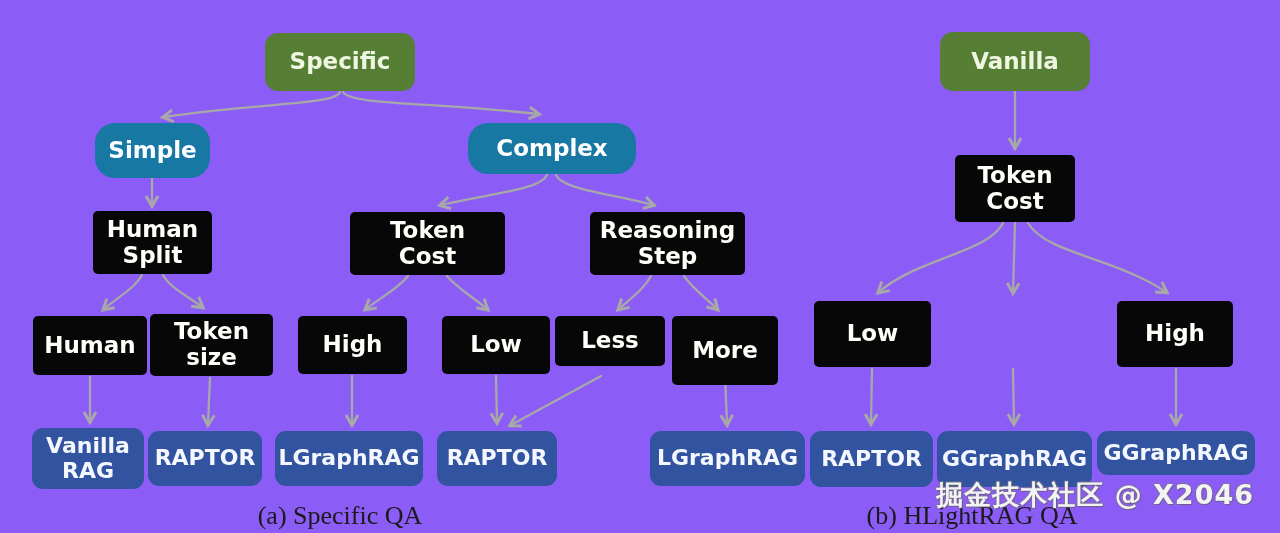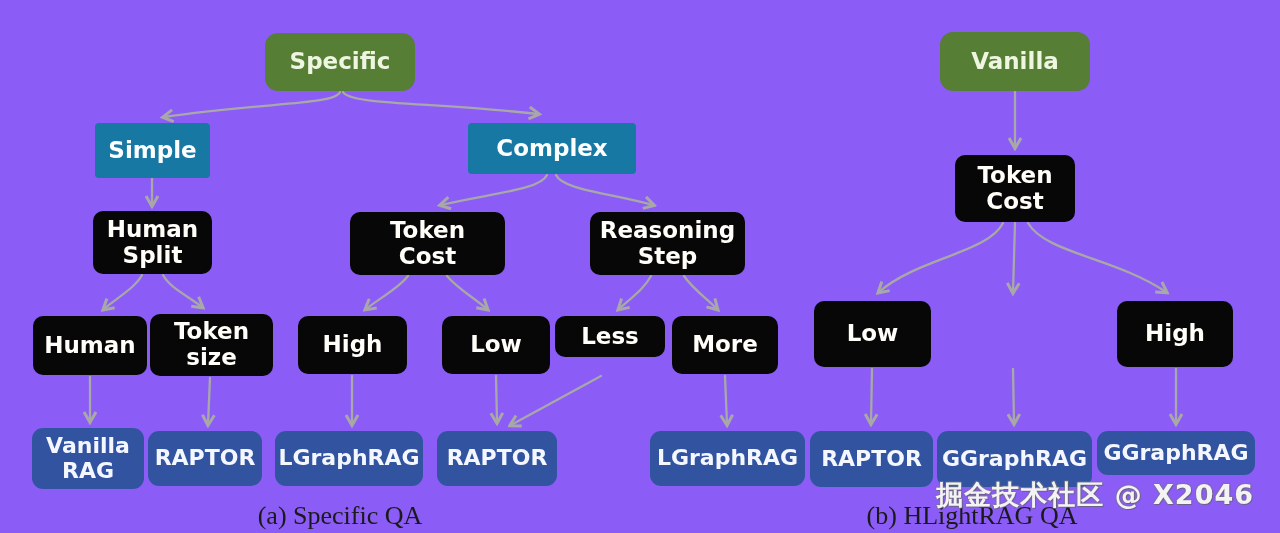--- a/index.html
+++ b/index.html
@@ -14,22 +14,22 @@
   .node{
     position:absolute;
     display:flex;align-items:center;justify-content:center;
     text-align:center;
     white-space:pre-line;
     font-weight:bold;
     line-height:1.12;
     box-sizing:border-box;
   }
   .node.green{background:#567f35;color:#eef5e0;border-radius:13px;font-size:23px;}
-  .node.teal{background:#1778a3;color:#fdfeff;border-radius:4px;font-size:23px;}
-  .node.black{background:#070707;color:#fffef8;border-radius:10px;font-size:23px;}
+  .node.teal{background:#1778a3;color:#fdfeff;border-radius:20px;font-size:23px;}
+  .node.black{background:#070707;color:#fffef8;border-radius:5px;font-size:23px;}
   .node.blue{background:#3254a0;color:#f4f7ff;border-radius:11px;font-size:22px;}
   .caption{
     position:absolute;
     width:320px;
     text-align:center;
     font-family:"Liberation Serif", serif;
     font-size:26px;
     color:#1a1a1a;
   }
   #watermark{
@@ -94,22 +94,22 @@
 Split</div>
   <div class="node black" style="left:350px;top:212px;width:155px;height:63px">Token
 Cost</div>
   <div class="node black" style="left:33px;top:316px;width:114px;height:59px">Human</div>
   <div class="node black" style="left:590px;top:212px;width:155px;height:63px">Reasoning
 Step</div>
   <div class="node black" style="left:150px;top:314px;width:123px;height:62px">Token
 size</div>
   <div class="node black" style="left:298px;top:316px;width:109px;height:58px">High</div>
   <div class="node black" style="left:442px;top:316px;width:108px;height:58px">Low</div>
-  <div class="node black" style="left:555px;top:316px;width:110px;height:41px">Less</div>
-  <div class="node black" style="left:672px;top:316px;width:106px;height:58px">More</div>
+  <div class="node black" style="left:555px;top:316px;width:110px;height:50px">Less</div>
+  <div class="node black" style="left:672px;top:316px;width:106px;height:69px">More</div>
   <div class="node blue" style="left:32px;top:428px;width:112px;height:61px">Vanilla
 RAG</div>
   <div class="node blue" style="left:148px;top:431px;width:114px;height:55px">RAPTOR</div>
   <div class="node blue" style="left:275px;top:431px;width:148px;height:55px">LGraphRAG</div>
   <div class="node blue" style="left:437px;top:431px;width:120px;height:55px">RAPTOR</div>
   <div class="node blue" style="left:650px;top:431px;width:155px;height:55px">LGraphRAG</div>
 
   <div class="node green" style="left:940px;top:32px;width:150px;height:59px">Vanilla</div>
   <div class="node black" style="left:955px;top:155px;width:120px;height:67px">Token
 Cost</div>

